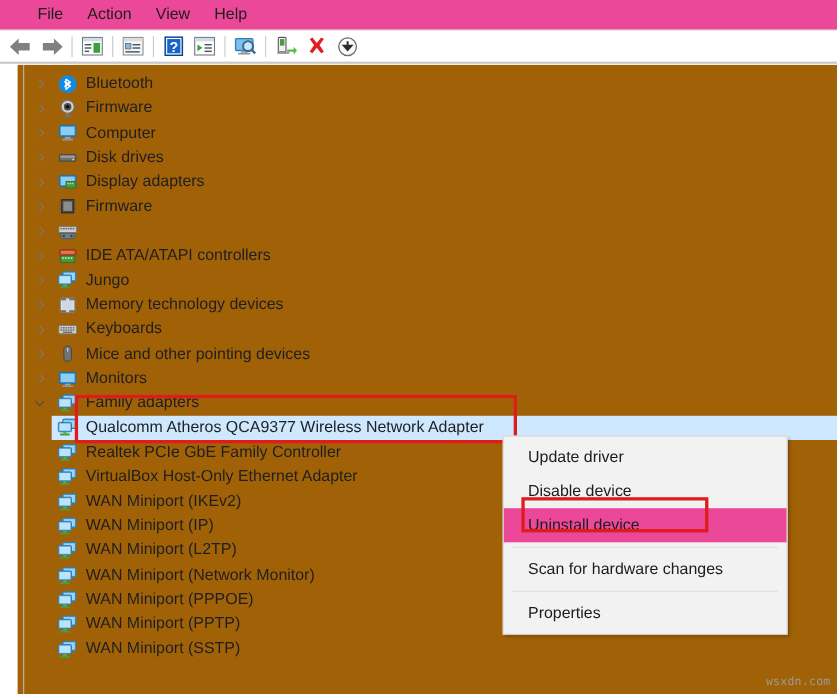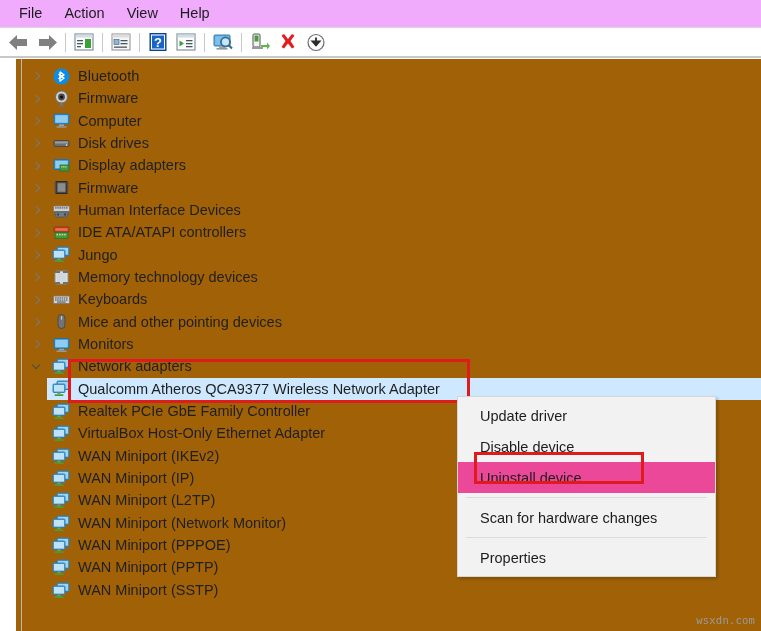--- a/index.html
+++ b/index.html
@@ -12,24 +12,24 @@
     background: #ffffff;
     font-family: "Liberation Sans", sans-serif;
     overflow: hidden;
     position: relative;
     -webkit-font-smoothing: antialiased;
   }
 
   
   #menubar {
     height: 27px;
-    background: #f0abfc;
+    background: #ec4899;
     display: flex;
     align-items: center;
-    padding-left: 8px;
+    padding-left: 23px;
     box-sizing: border-box;
   }
   #menubar .menu-item {
     font-size: 14.5px;
     color: #1c1c1c;
     padding: 3px 11px 4px 11px;
     cursor: default;
     line-height: 1;
   }
 
@@ -426,21 +426,20 @@
             <rect x="4.2" y="5.2" width="1.6" height="1.4" fill="#6f6f6f"></rect>
             <rect x="6.4" y="5.2" width="1.6" height="1.4" fill="#6f6f6f"></rect>
             <rect x="8.6" y="5.2" width="1.6" height="1.4" fill="#6f6f6f"></rect>
             <rect x="10.8" y="5.2" width="1.6" height="1.4" fill="#6f6f6f"></rect>
             <rect x="13" y="5.2" width="1.6" height="1.4" fill="#6f6f6f"></rect>
             <path d="M1.5 10 L15.5 10 L14 15 L3 15 Z" fill="#6f7e8c" stroke="#4a5560" stroke-width=".8"></path>
             <circle cx="5" cy="12.5" r="1.2" fill="#3a4550"></circle>
             <circle cx="12" cy="12.5" r="1.2" fill="#3a4550"></circle>
           </svg>
       </div>
-      <div class="label">Human Interface Devices</div>
     </div>
 
     <div class="tree-row">
       <div class="chev chev-right"></div>
       <div class="icon-slot">
         <svg width="17" height="17" viewBox="0 0 17 17">
             <rect x="1" y="3" width="15" height="5" rx=".8" fill="#c44a2a" stroke="#8e2f18" stroke-width=".8"></rect>
             <rect x="2.4" y="4.2" width="12.2" height="2.6" fill="#e8714f"></rect>
             <rect x="2" y="8.5" width="13" height="6" fill="#3f9c3f" stroke="#2d6f2d" stroke-width=".8"></rect>
             <rect x="3.4" y="9.8" width="1.6" height="1.6" fill="#d8d8a0"></rect>
@@ -534,21 +533,21 @@
       <div class="icon-slot">
         <svg width="18" height="17" viewBox="0 0 18 17">
             <rect x="5" y="1" width="12" height="8.5" rx="1" fill="#4aa3dd" stroke="#2f7bae" stroke-width=".9"></rect>
             <rect x="6" y="2" width="10" height="6.5" fill="#9ed4f2"></rect>
             <rect x="1" y="4" width="12" height="8.5" rx="1" fill="#4aa3dd" stroke="#2f7bae" stroke-width=".9"></rect>
             <rect x="2" y="5" width="10" height="6.5" fill="#bee3f8"></rect>
             <rect x="5.5" y="12.6" width="3" height="1.6" fill="#66aa55"></rect>
             <rect x="2.6" y="14.2" width="8.8" height="1.8" rx=".6" fill="#4a9c3a"></rect>
           </svg>
       </div>
-      <div class="label">Network adapters</div>
+      <div class="label">Family adapters</div>
     </div>
 
     <div class="tree-row child selected-bg">
       <div class="hl"></div>
       <div class="icon-slot">
         <svg width="18" height="17" viewBox="0 0 18 17">
             <rect x="5" y="1" width="12" height="8.5" rx="1" fill="#4aa3dd" stroke="#2f7bae" stroke-width=".9"></rect>
             <rect x="6" y="2" width="10" height="6.5" fill="#9ed4f2"></rect>
             <rect x="1" y="4" width="12" height="8.5" rx="1" fill="#4aa3dd" stroke="#2f7bae" stroke-width=".9"></rect>
             <rect x="2" y="5" width="10" height="6.5" fill="#bee3f8"></rect>

